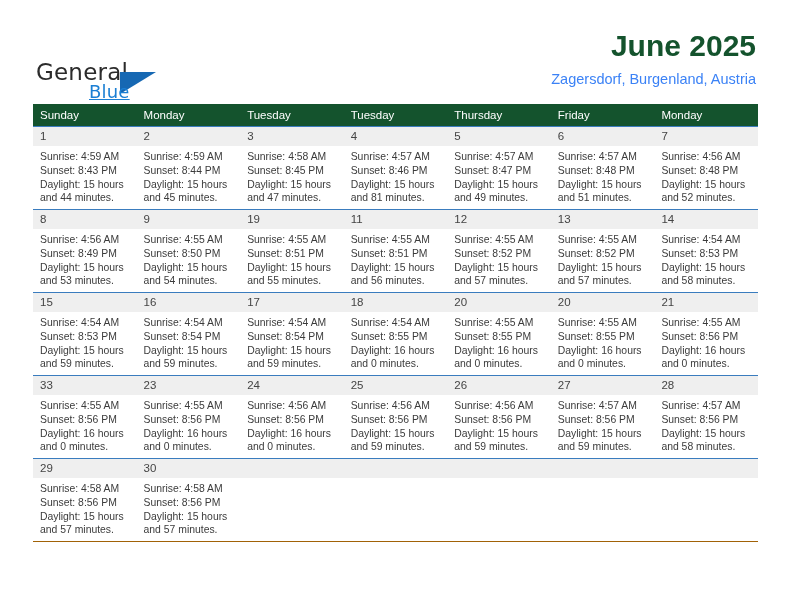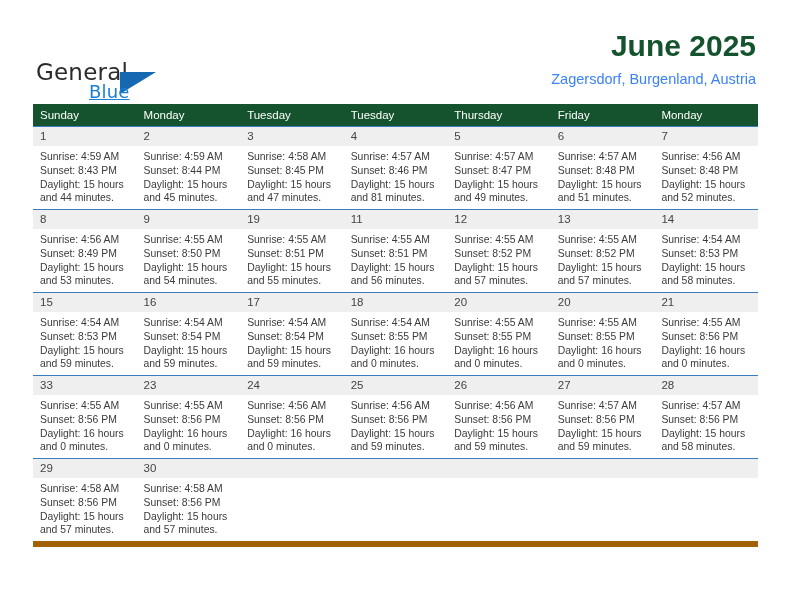--- a/index.html
+++ b/index.html
@@ -111,21 +111,21 @@
     border: none;
   }
   .calendar td {
     vertical-align: top;
     padding: 0;
     border-top: 1px solid #3a7cbe;
     background: #ffffff;
     height: 82px;
   }
   .calendar tr.week-last td {
-    border-bottom: 6px solid #a16207;
+    border-bottom: 1px solid #a16207;
     margin-top: 47px;
   }
   .daynum {
     display: block;
     background: #efefef;
     font-size: 11.5px;
     color: #444444;
     padding: 3px 0 4px 7px;
     line-height: 12px;
     height: 12px;

